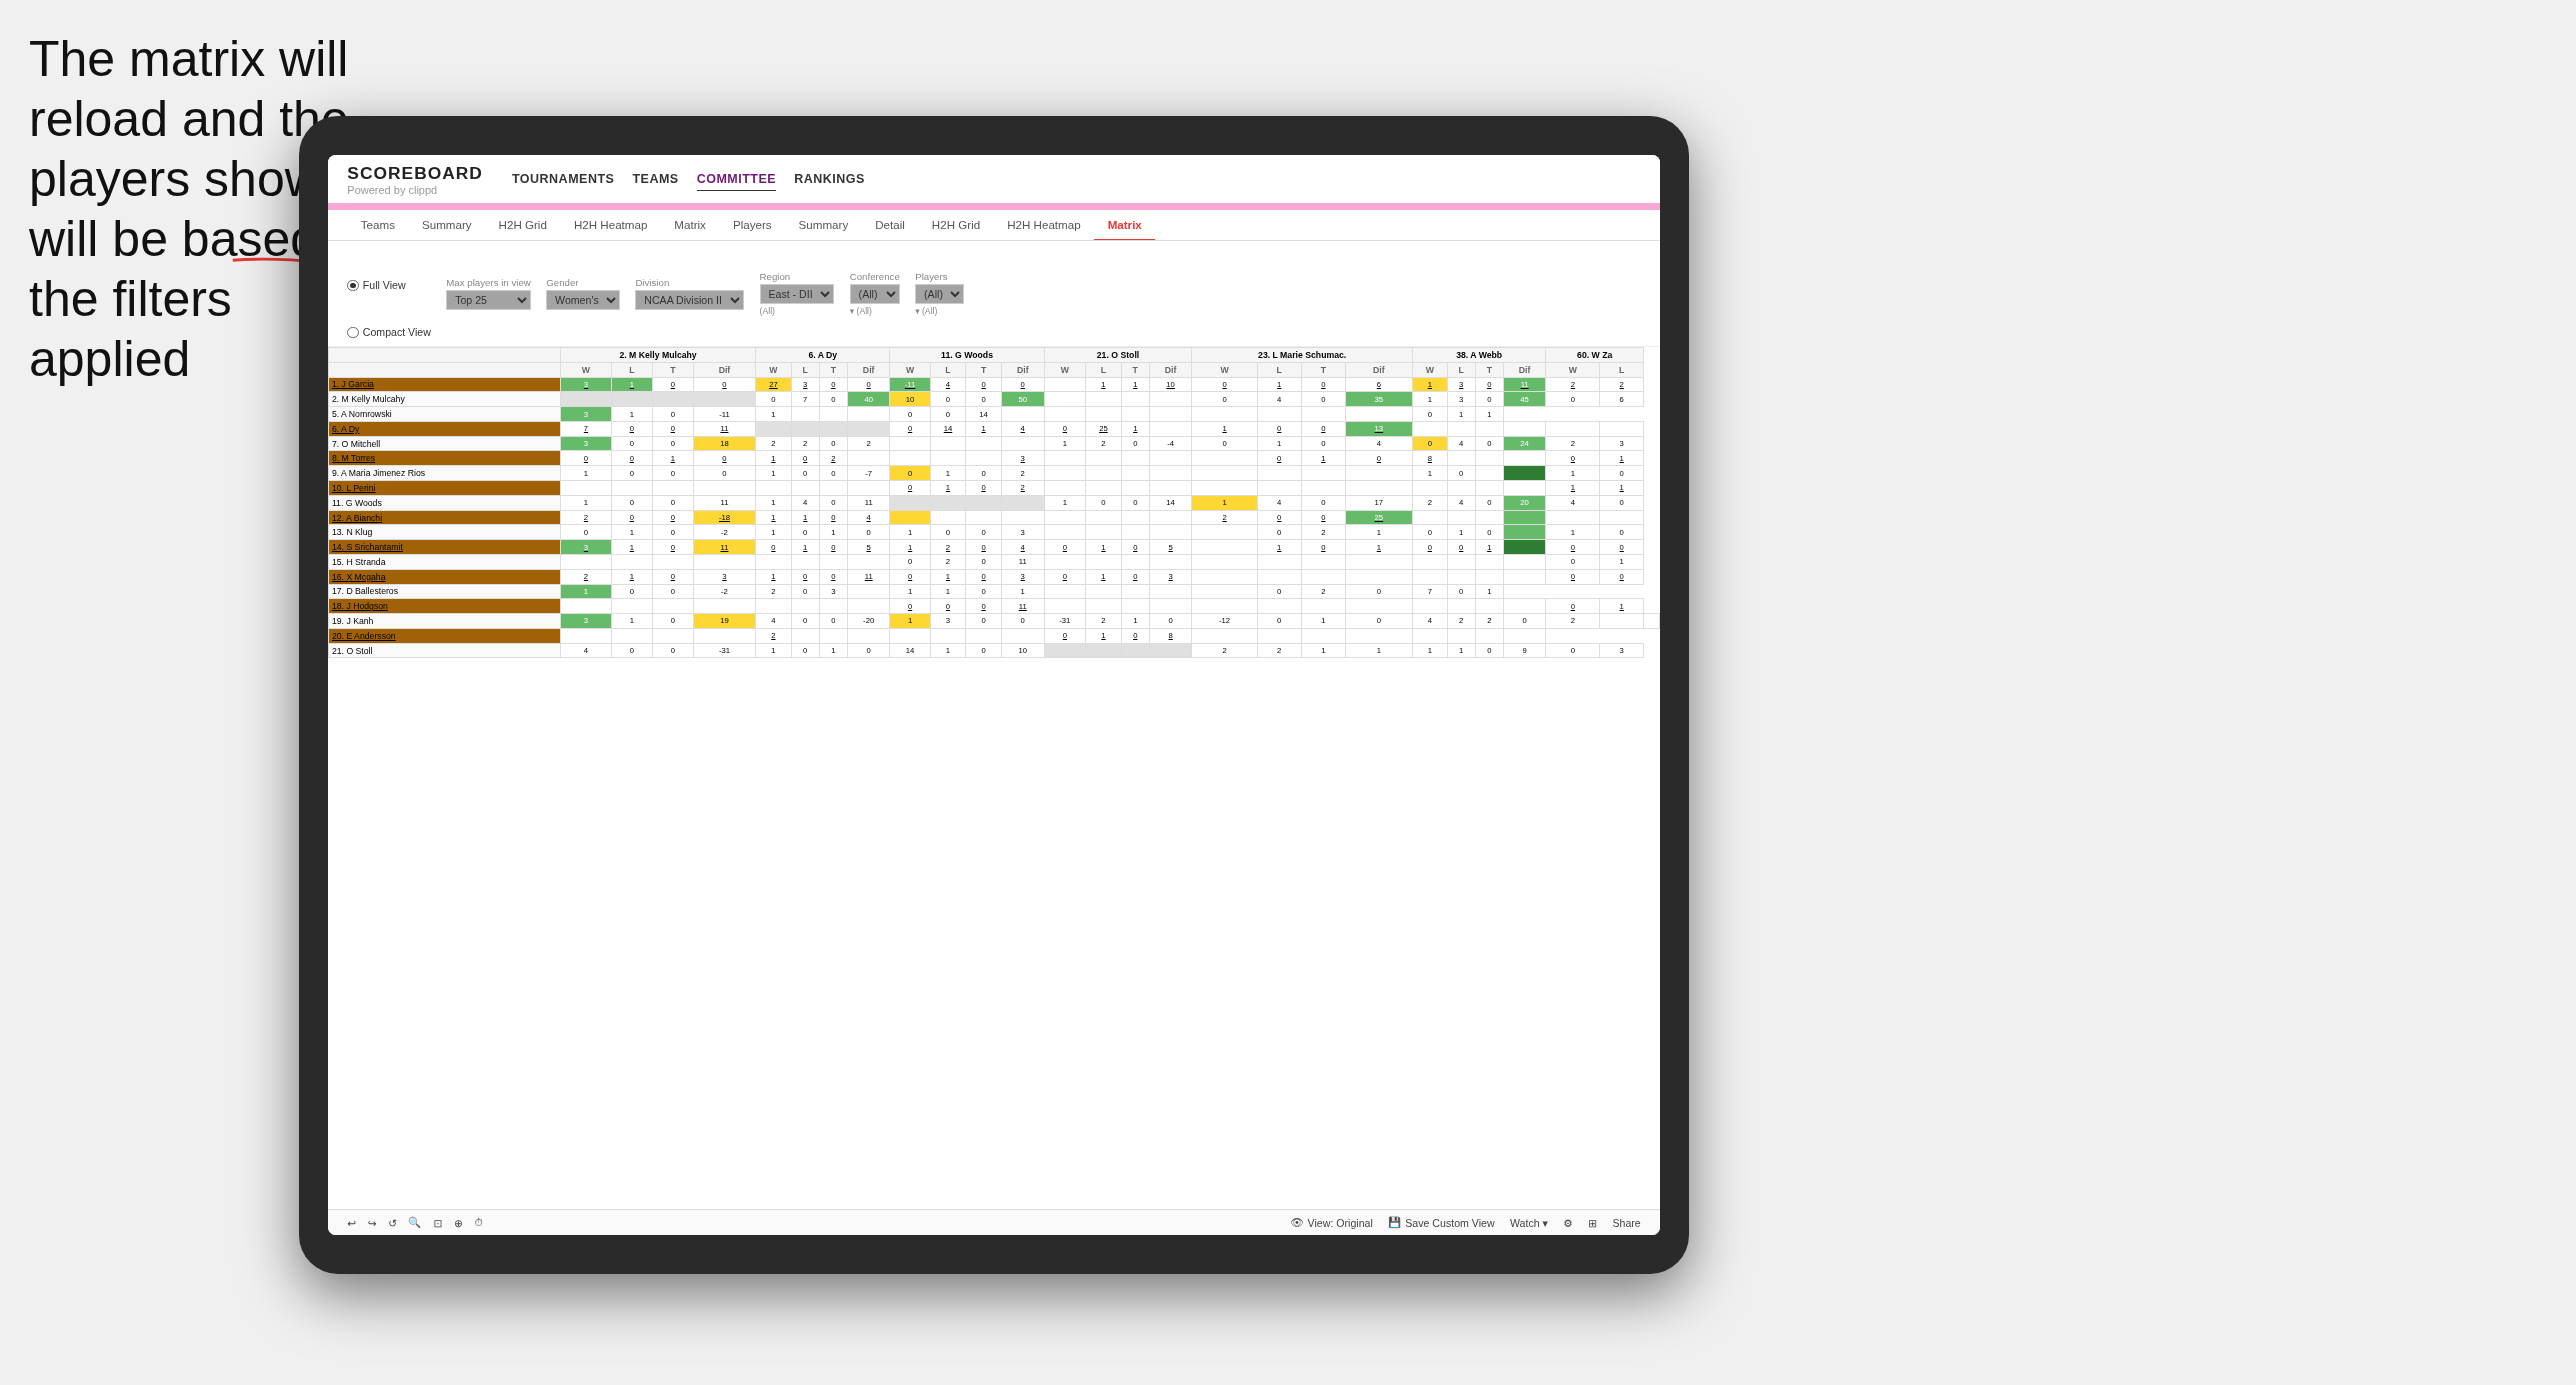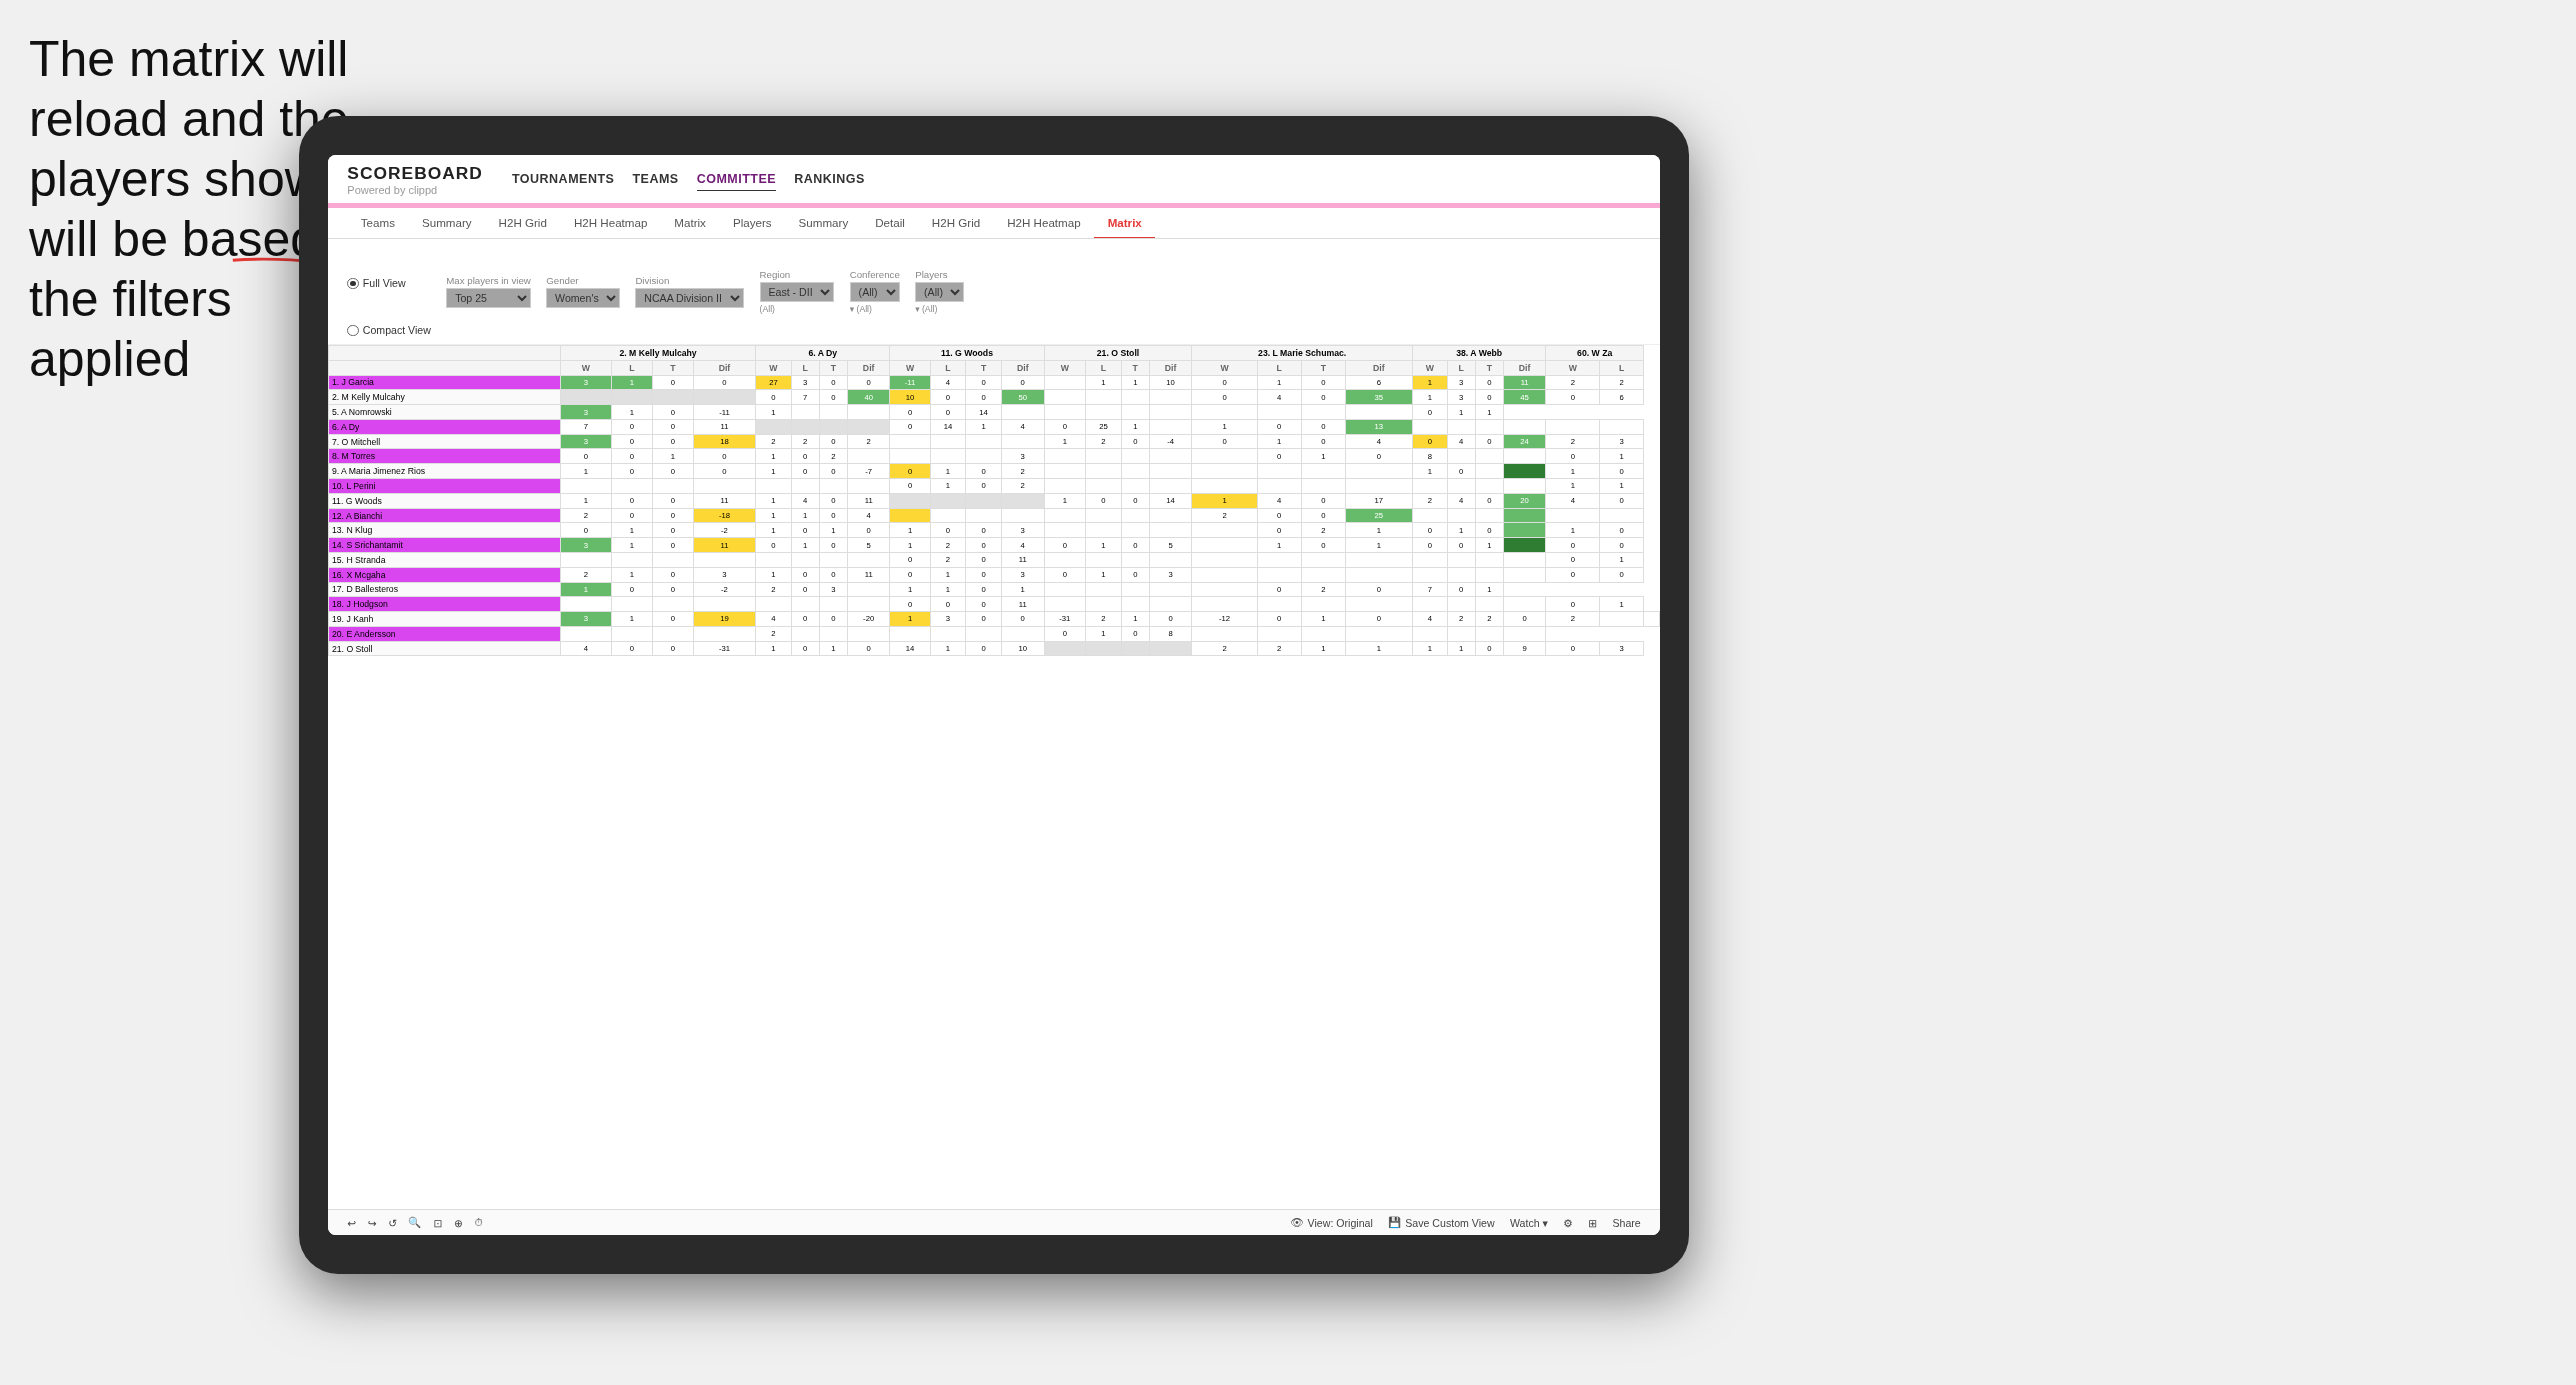--- a/index.html
+++ b/index.html
@@ -45,21 +45,21 @@
       overflow: hidden;
       display: flex;
       flex-direction: column;
     }
 
     
     .app-header {
       display: flex;
       align-items: center;
       padding: 7.7px 19.3px;
-      border-bottom: 5px solid #f9a8d4;
+      border-bottom: 7px solid #f9a8d4;
       background: #fff;
       flex-shrink: 0;
     }
 
     .logo-area {
       margin-right: 29px;
     }
 
     .logo-scoreboard {
       font-size: 17.4px;
@@ -273,21 +273,21 @@
       background: #eeeeee;
       font-weight: bold;
     }
 
     .sub-hdr {
       font-size: 7.7px;
       color: #666;
     }
 
     .row-even { background: #fafafa; }
-    .row-odd { background: #d946ef; }
+    .row-odd { background: #a16207; text-decoration: underline; }
   </style>
 </head>
 <body>
 
 <div class="annotation-text">The matrix will reload and the players shown will be based on the filters applied</div>
 
 <svg class="arrow-svg" viewBox="0 0 500 130">
   <defs>
     <marker id="arrowhead" markerWidth="10" markerHeight="7" refX="9" refY="3.5" orient="auto">
       <polygon points="0 0, 10 3.5, 0 7" fill="#e53935"></polygon>

